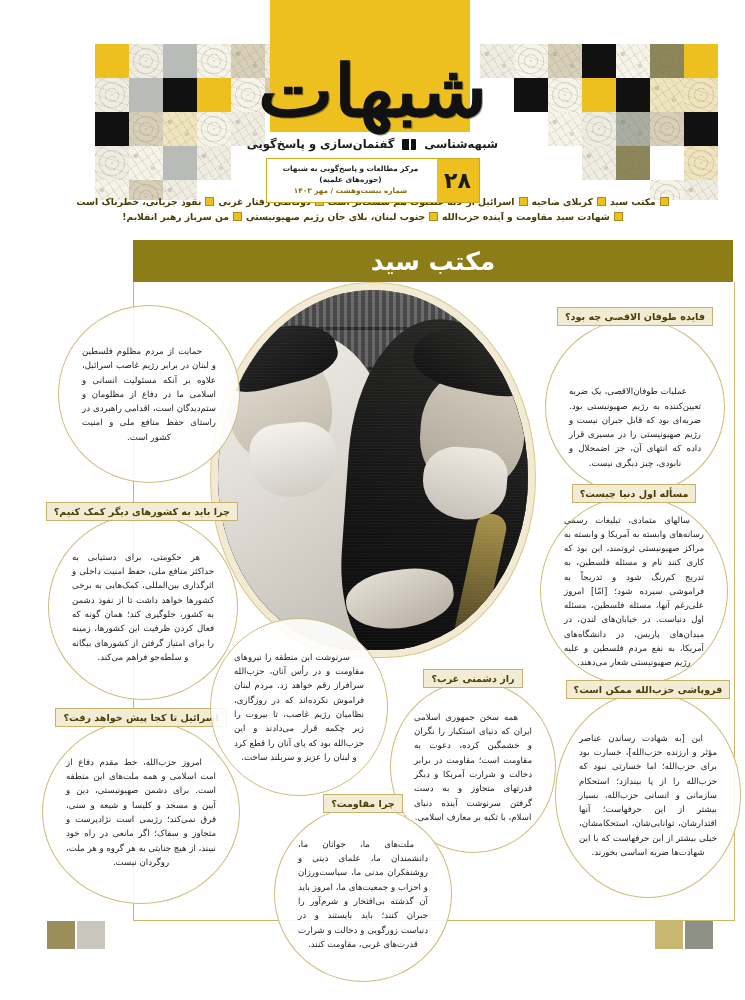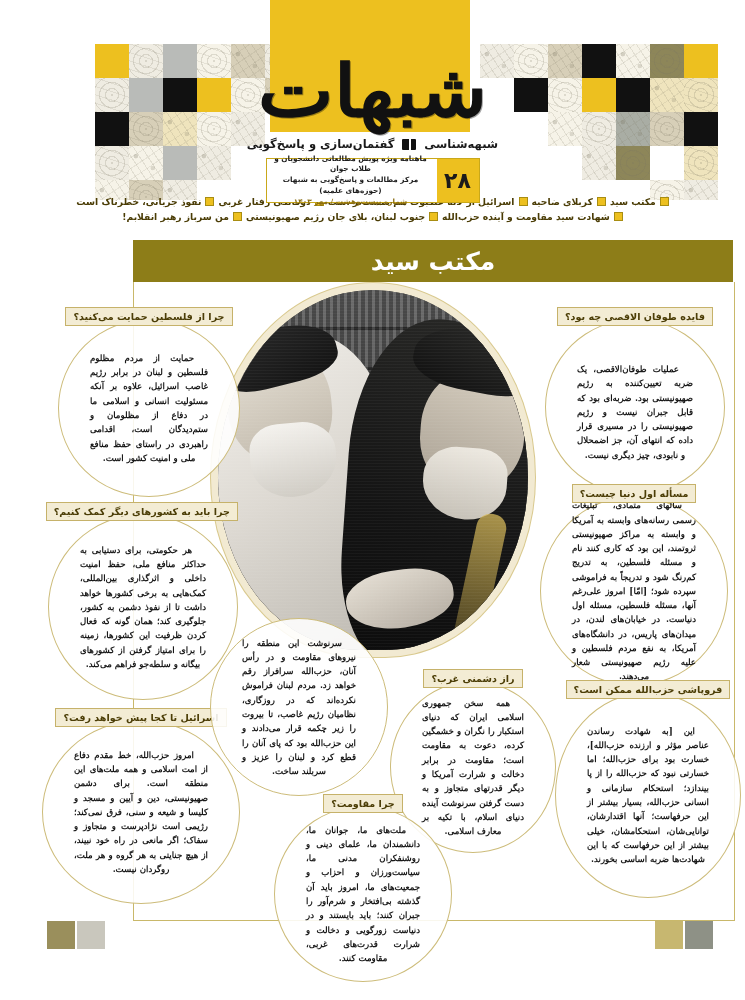--- a/index.html
+++ b/index.html
@@ -141,21 +141,21 @@
   }
   .bub-body{
     border:1px solid #cdbc7a;border-radius:50%;
     background:rgba(255,255,255,.88);
     padding:16px 15px;box-sizing:border-box;
     font-size:8.6px;line-height:1.66;color:#1a1a1a;
     text-align:justify;text-align-last:center;
     display:flex;align-items:center;justify-content:center;
     font-family:"DejaVu Serif","Liberation Serif",serif;
   }
-  .bub-body p{margin:16px;text-indent:14px;font-weight:bold;}
+  .bub-body p{margin:8px;text-indent:14px;}
 
   
   .b-palestine{left:58px;top:305px;width:182px;}
   .b-palestine .bub-body{width:182px;height:178px;}
   .b-help{left:48px;top:500px;width:190px;}
   .b-help .bub-body{width:190px;height:186px;}
   .b-israel{left:42px;top:706px;width:198px;}
   .b-israel .bub-body{width:198px;height:184px;}
 
   .b-aqsa{left:545px;top:305px;width:180px;}
@@ -237,21 +237,20 @@
   <div class="masthead">
     <div class="logo-script">شبهات</div>
     <div class="logo-sub">
       <span>شبهه‌شناسی</span>
       <span class="book-glyph"></span>
       <span>گفتمان‌سازی و پاسخ‌گویی</span>
     </div>
     <div class="issue-bar">
       <div class="issue-num">۲۸</div>
       <div class="issue-lines">
-        <div>ماهنامه ویژه پویش مطالعاتی دانشجویان و طلاب جوان</div>
         <div>مرکز مطالعات و پاسخ‌گویی به شبهات (حوزه‌های علمیه)</div>
         <div class="date">شماره بیست‌وهشت / مهر ۱۴۰۳</div>
       </div>
     </div>
   </div>
 
   <div class="headline-strip">
     <div class="hl-row" id="hl-row-1">
         <span class="hl-item">
           <span class="sq"></span>
@@ -306,21 +305,20 @@
       <div class="ph-figR-head"></div>
       <div class="ph-figR-turb"></div>
       <div class="ph-figR-beard"></div>
       <div class="ph-sash"></div>
     </div>
     <div class="ph-hands"></div>
     <div class="ph-grain"></div>
   </div>
 
   <div class="bubble b-palestine">
-    <div class="head-wrap"><span class="bub-head">چرا از فلسطین حمایت می‌کنید؟</span></div>
     <div class="bub-body">
         <p>حمایت از مردم مظلوم فلسطین و لبنان در برابر رژیم غاصب اسرائیل، علاوه بر آنکه مسئولیت انسانی و اسلامی ما در دفاع از مظلومان و ستم‌دیدگان است، اقدامی راهبردی در راستای حفظ منافع ملی و امنیت کشور است.</p>
       </div>
   </div>
 
   <div class="bubble b-help">
     <div class="head-wrap"><span class="bub-head">چرا باید به کشورهای دیگر کمک کنیم؟</span></div>
     <div class="bub-body">
         <p>هر حکومتی، برای دستیابی به حداکثر منافع ملی، حفظ امنیت داخلی و اثرگذاری بین‌المللی، کمک‌هایی به برخی کشورها خواهد داشت تا از نفوذ دشمن به کشور، جلوگیری کند؛ همان گونه که فعال کردن ظرفیت این کشورها، زمینه را برای امتیاز گرفتن از کشورهای بیگانه و سلطه‌جو فراهم می‌کند.</p>
       </div>

